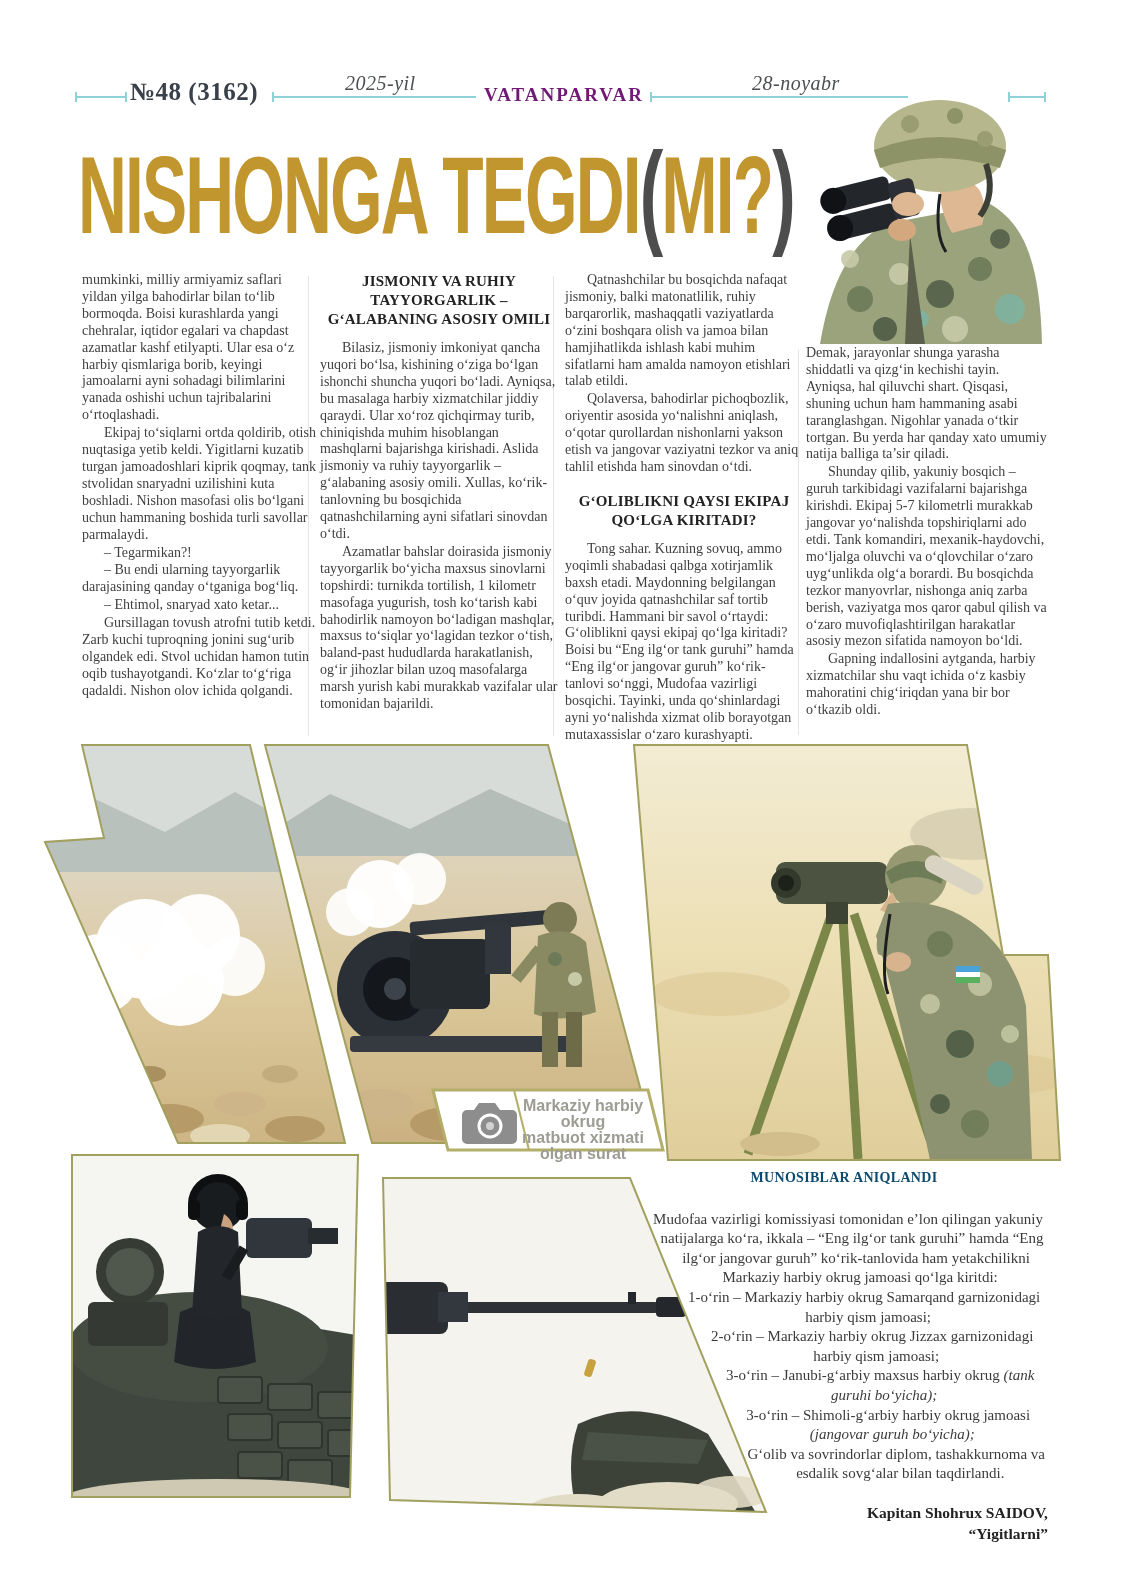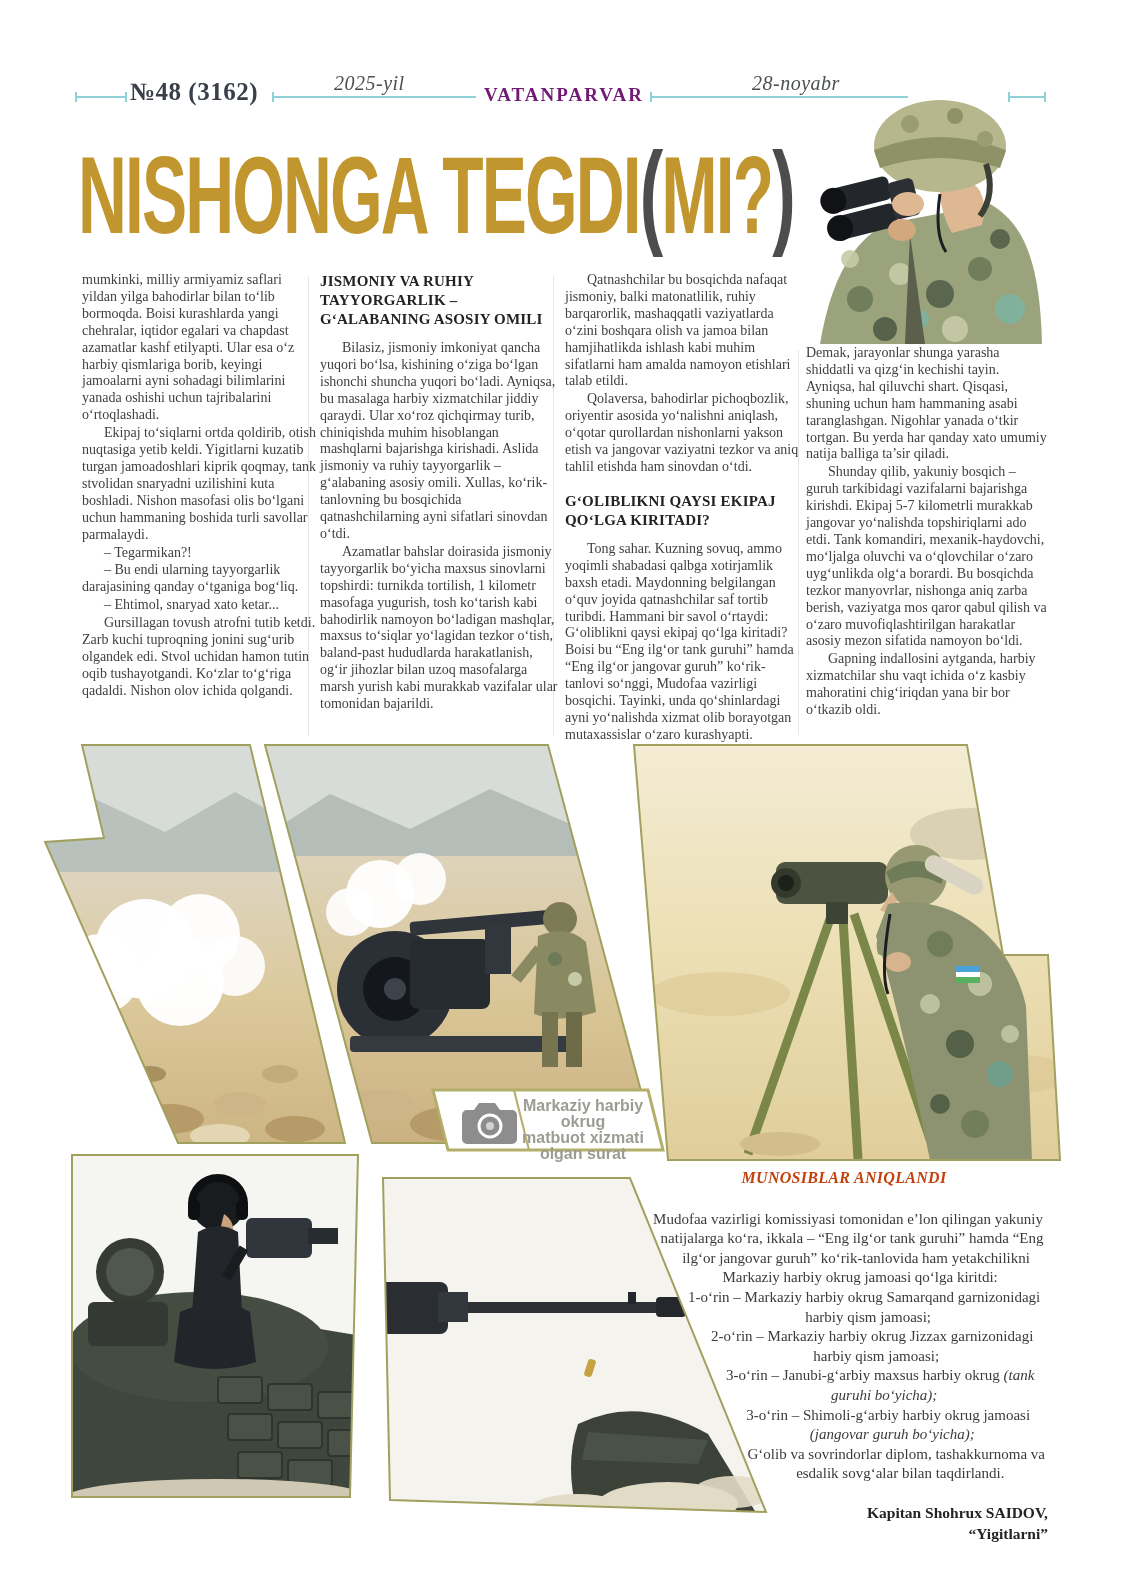--- a/index.html
+++ b/index.html
@@ -17,55 +17,55 @@
   .headline{position:absolute;left:78px;top:136px;white-space:nowrap;
             font-family:"Liberation Sans",sans-serif;font-weight:800;font-size:110px;
             letter-spacing:-3px;line-height:1;transform:scaleX(.615);transform-origin:left top;}
   .headline .gold{color:#c2962f;}
   .headline .paren{color:#4d4d4d;font-weight:600;font-size:1.04em;}
 
   
   .col{position:absolute;top:272px;width:238px;font-size:14px;line-height:16.9px;text-align:left;color:#3f3f3f;}
   .col p{margin:0 0 1px 0;text-indent:22px;}
   .col p.flush{text-indent:0;}
-  .colhead{font-weight:bold;text-align:left;font-size:15px;line-height:19px;margin:0 0 11px 0;color:#232323;letter-spacing:.2px;}
+  .colhead{font-weight:bold;text-align:center;font-size:15px;line-height:19px;margin:0 0 11px 0;color:#232323;letter-spacing:.2px;}
   .colhead.mid{margin-top:16px;margin-bottom:11px;}
   .col1{left:82px;}.col2{left:320px;}.col3{left:565px;}
   .col4{left:806px;top:345px;width:242px;}
   .colsep{position:absolute;top:276px;width:1px;height:460px;background:#e6e6e2;}
 
   
   .ph{position:absolute;z-index:1;}
 
   
   .caption-text{position:absolute;left:502px;top:1098px;width:162px;z-index:3;text-align:center;
     font-family:"Liberation Sans",sans-serif;font-weight:bold;font-size:16px;line-height:16px;color:#9c9c93;}
   .caption-text span{display:block;}
 
   
   .results{position:absolute;left:640px;top:1168px;width:408px;z-index:2;
            font-size:15px;line-height:19.6px;text-align:center;color:#3b3b3b;}
-  .results h3{font-size:16px;font-weight:bold;color:#c2410c;margin:0 0 22px 0;letter-spacing:.3px;font-style:italic;}
+  .results h3{font-size:14px;font-weight:bold;color:#0c4a6e;margin:0 0 22px 0;letter-spacing:.3px;}
   .float-cut{float:left;width:128px;height:312px;shape-outside:polygon(0 0,100% 100%,0 100%);}
   .results p{margin:0;}
   .results .note{font-style:italic;}
   .byline{margin-top:18px;text-align:right;font-weight:bold;font-size:15.5px;line-height:21px;color:#232323;}
 </style>
 </head>
 <body>
 
 <div class="page">
 
   <div class="tick" style="left:75px;top:92px"></div>
   <div class="rule" style="left:75px;top:96px;width:52px"></div>
   <div class="tick" style="left:125px;top:92px"></div>
   <div class="issue">№48 (3162)</div>
   <div class="tick" style="left:272px;top:92px"></div>
   <div class="rule" style="left:272px;top:96px;width:204px"></div>
-  <div class="mast-date" style="left:334px">2025-yil</div>
+  <div class="mast-date" style="left:345px">2025-yil</div>
   <div class="mast-title">VATANPARVAR</div>
   <div class="tick" style="left:650px;top:92px"></div>
   <div class="rule" style="left:650px;top:96px;width:258px"></div>
   <div class="mast-date" style="left:752px">28-noyabr</div>
   <div class="tick" style="left:1008px;top:92px"></div>
   <div class="rule" style="left:1008px;top:96px;width:38px"></div>
   <div class="tick" style="left:1044px;top:92px"></div>
 
   <div class="headline"><span class="gold">NISHONGA TEGDI</span><span class="paren">(</span><span class="gold">MI?</span><span class="paren">)</span></div>
 

